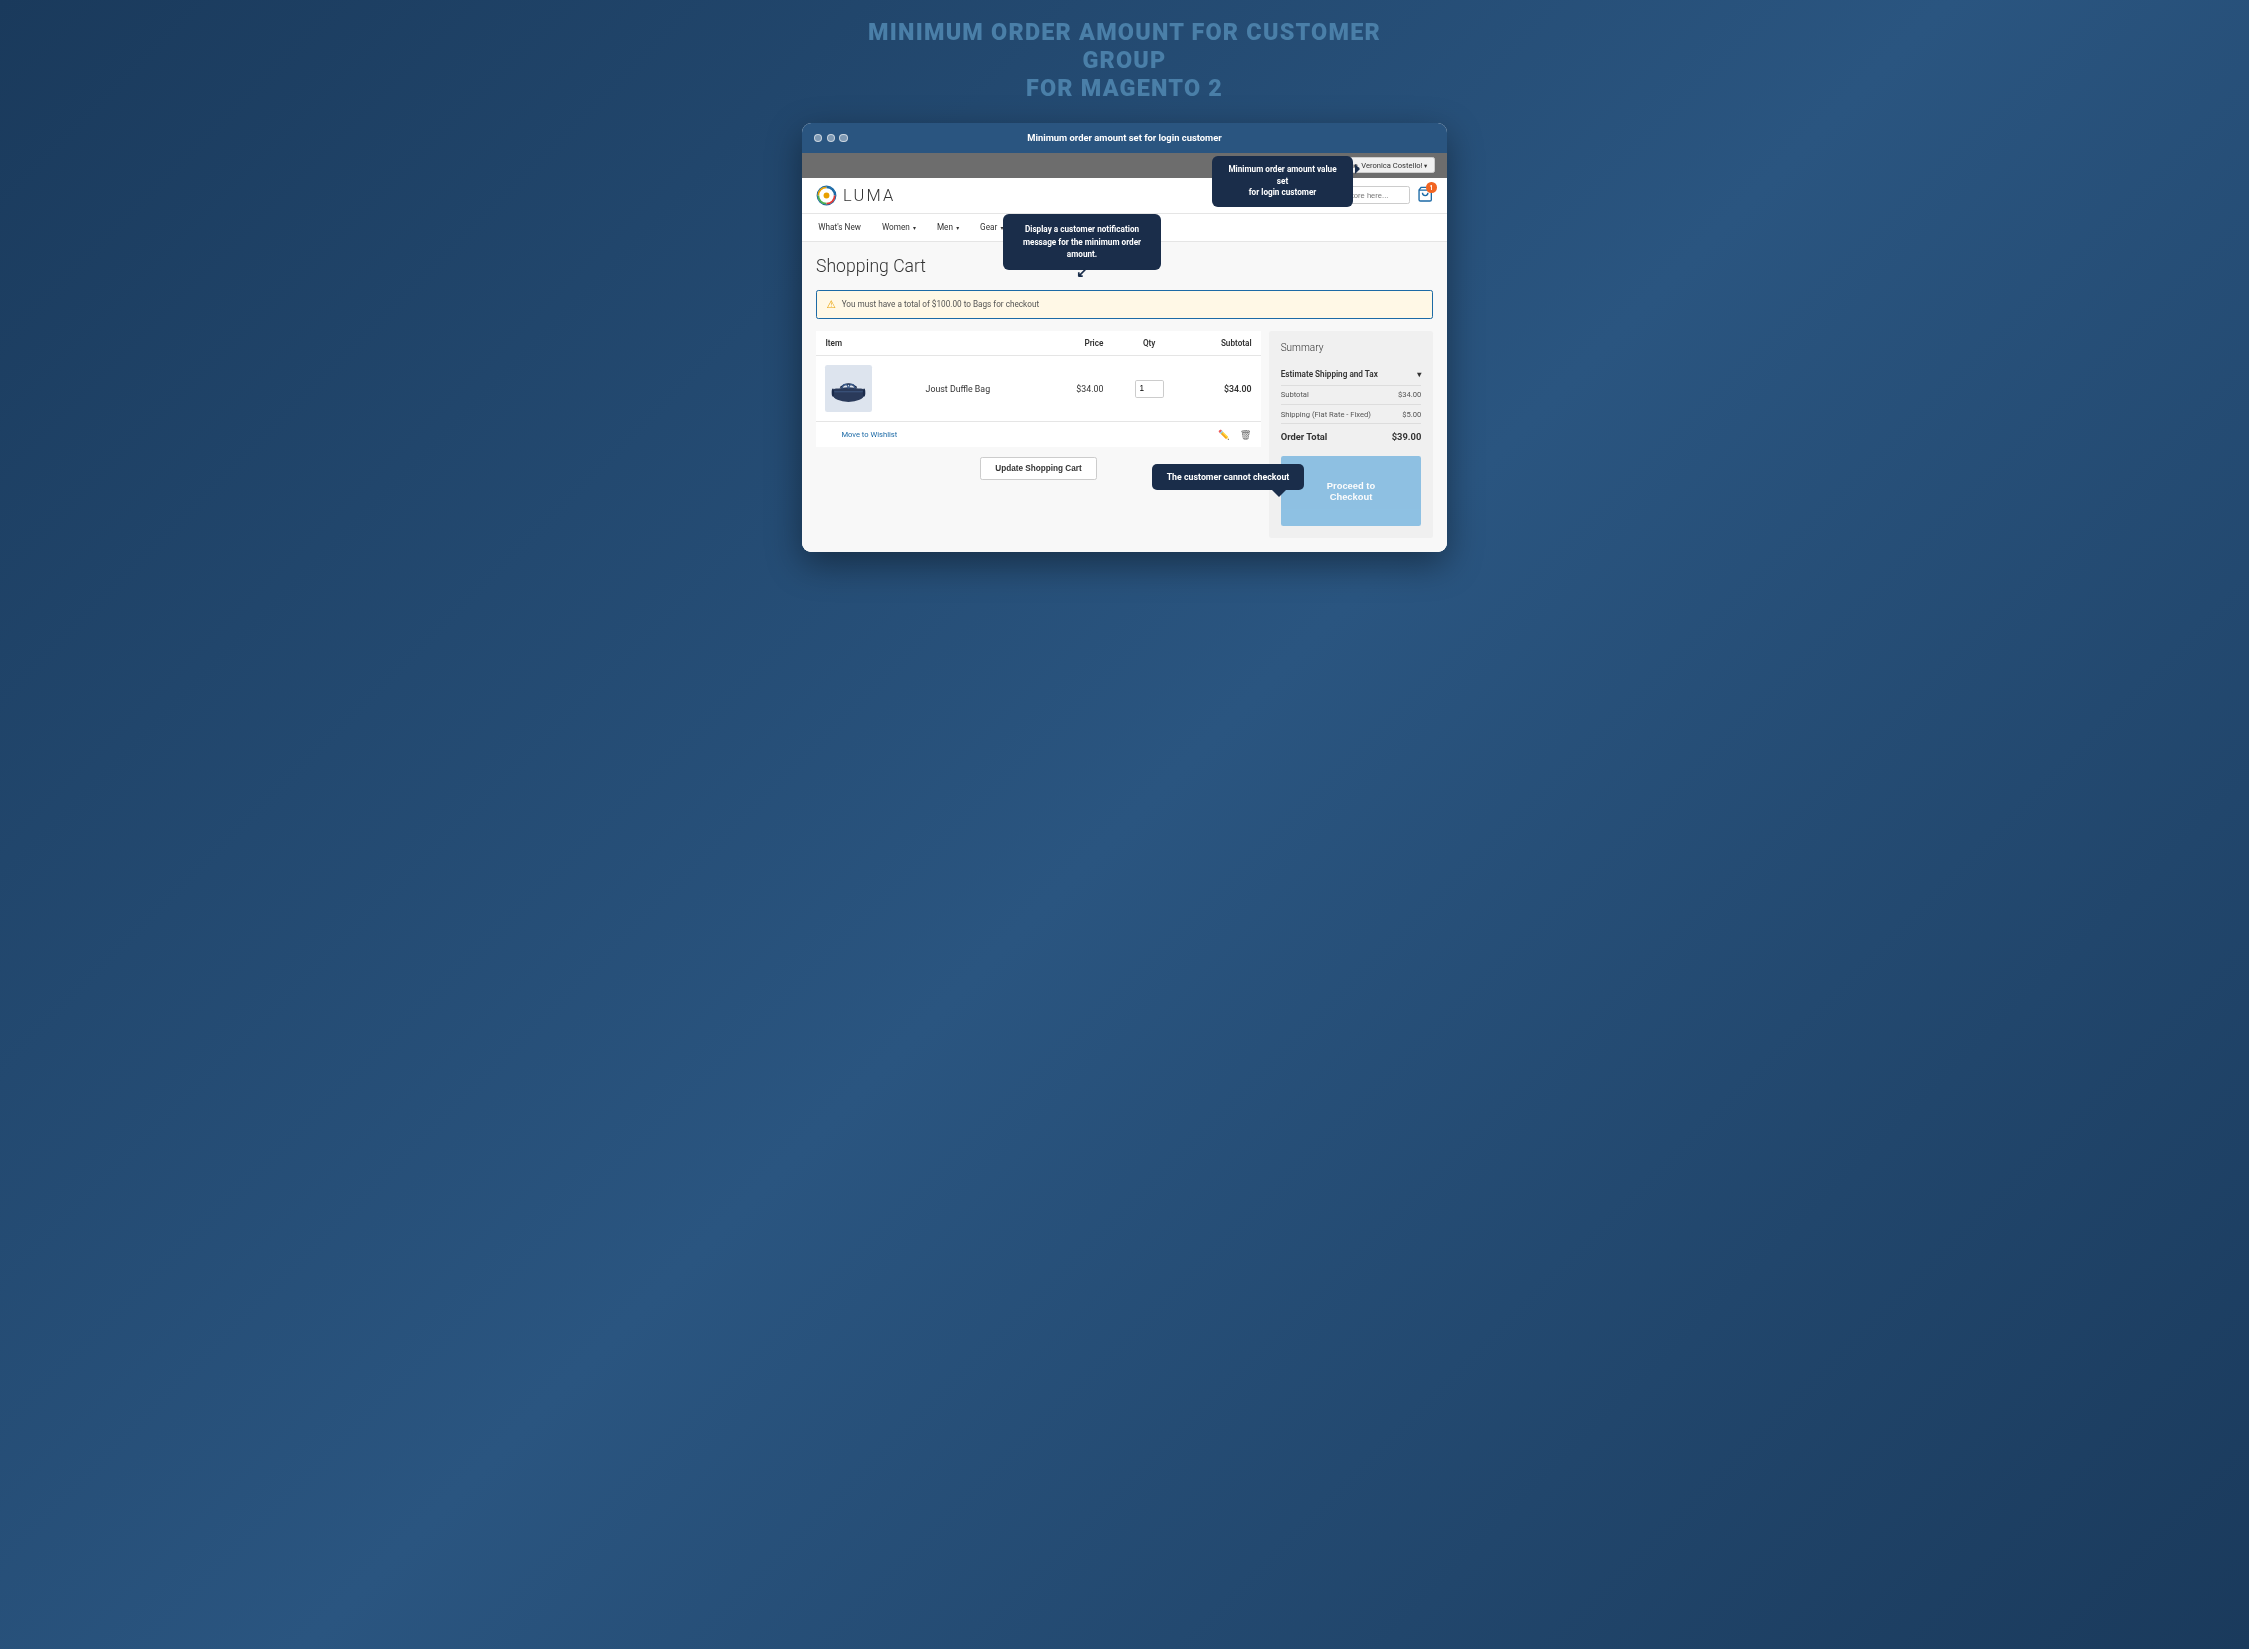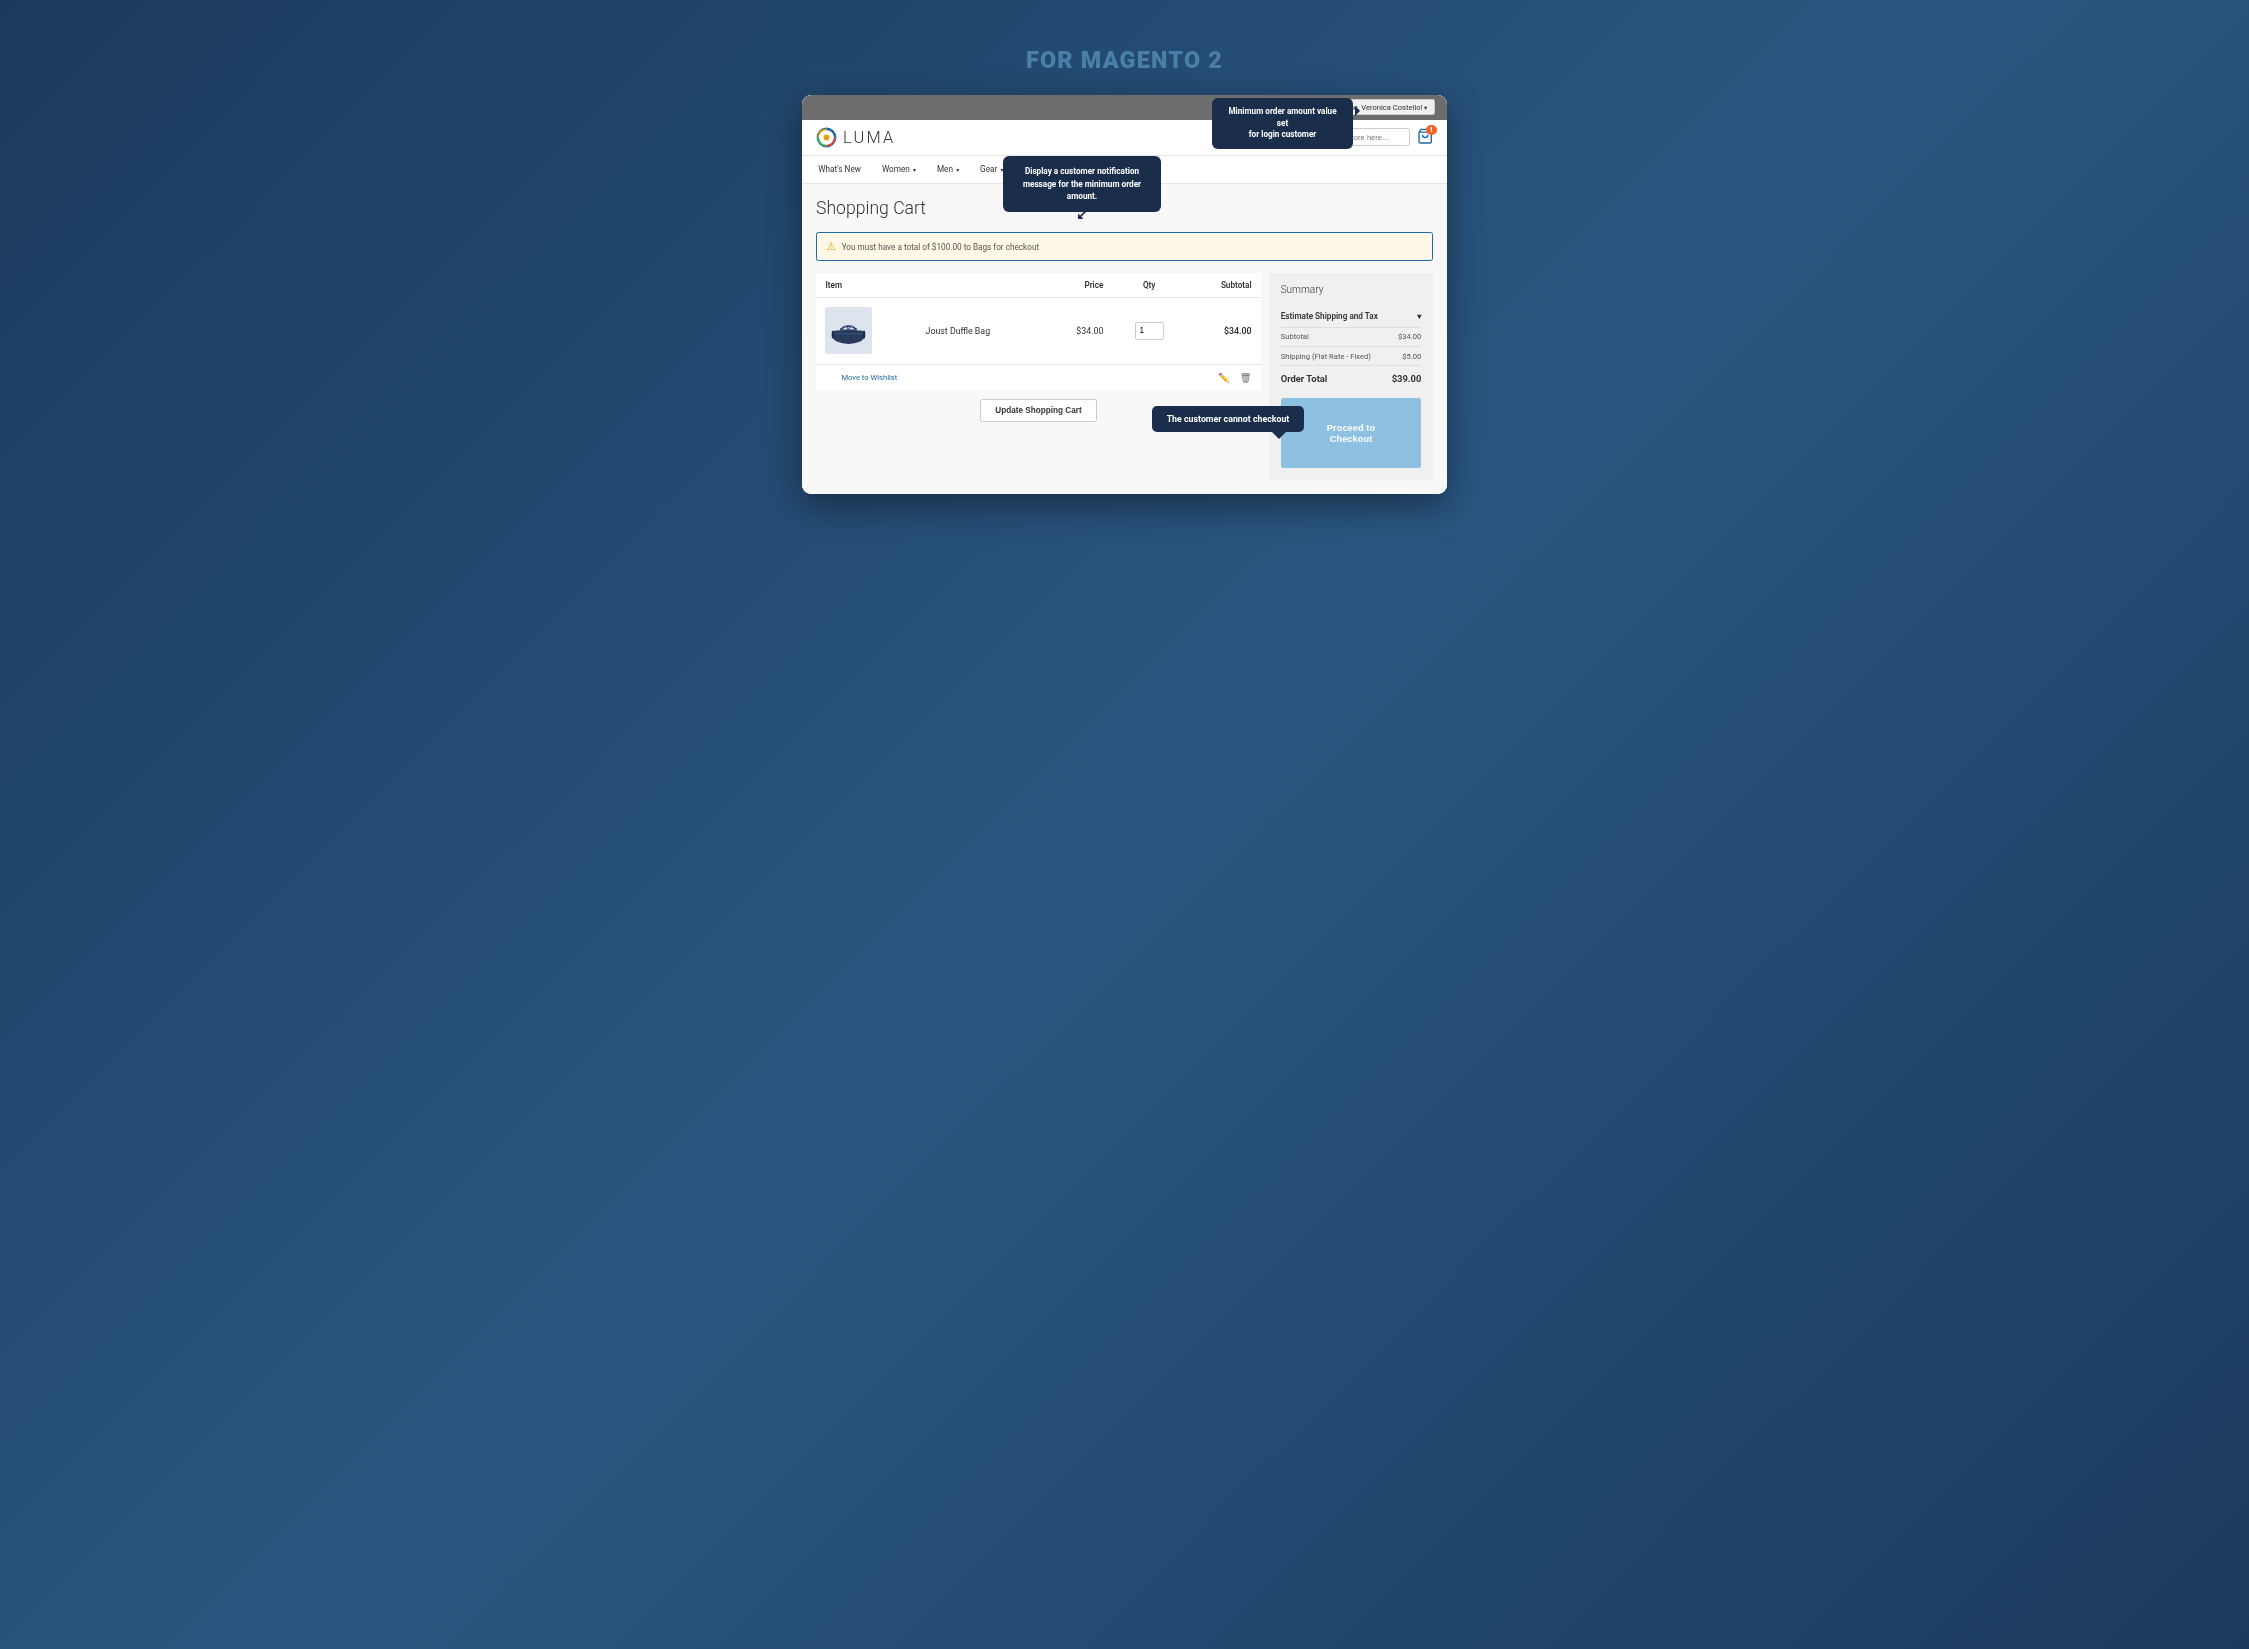--- a/index.html
+++ b/index.html
@@ -446,27 +446,35 @@
     .notification-wrapper {
       position: relative;
       margin-bottom: 11.7px;
     }
   </style>
 </head>
 <body>
 
 <div style="text-align:center; margin-bottom: 21px;">
   <h1 style="color:#4a7fa8; font-size:23.4px; font-weight:900; text-transform:uppercase; letter-spacing:1.2px; line-height:1.2; max-width:527px;">
-    <br>
+    <span>MINIMUM ORDER AMOUNT FOR CUSTOMER GROUP</span><br>
     <span>FOR MAGENTO 2</span>
   </h1>
 </div>
 
 <div class="browser-window">
 
+  <div class="browser-titlebar">
+    <div class="browser-dots">
+      <div class="browser-dot"></div>
+      <div class="browser-dot"></div>
+      <div class="browser-dot"></div>
+    </div>
+    <span class="browser-tab-title">Minimum order amount set for login customer</span>
+  </div>
 
   <div class="store-wrapper">
 
     <div class="top-bar" style="position:relative;">
       <div class="welcome-badge">Welcome, Veronica Costello!</div>
 
       <div class="welcome-tooltip-container">
         <div class="welcome-tooltip-box">
           <span style="white-space:pre-line;">Minimum order amount value set
 for login customer</span>

